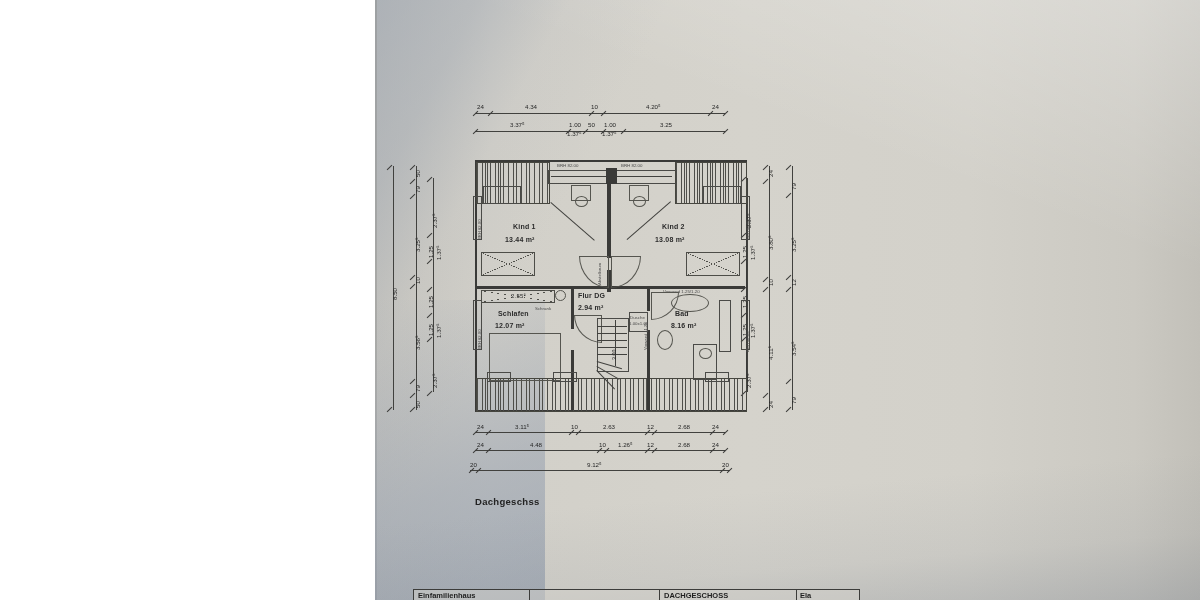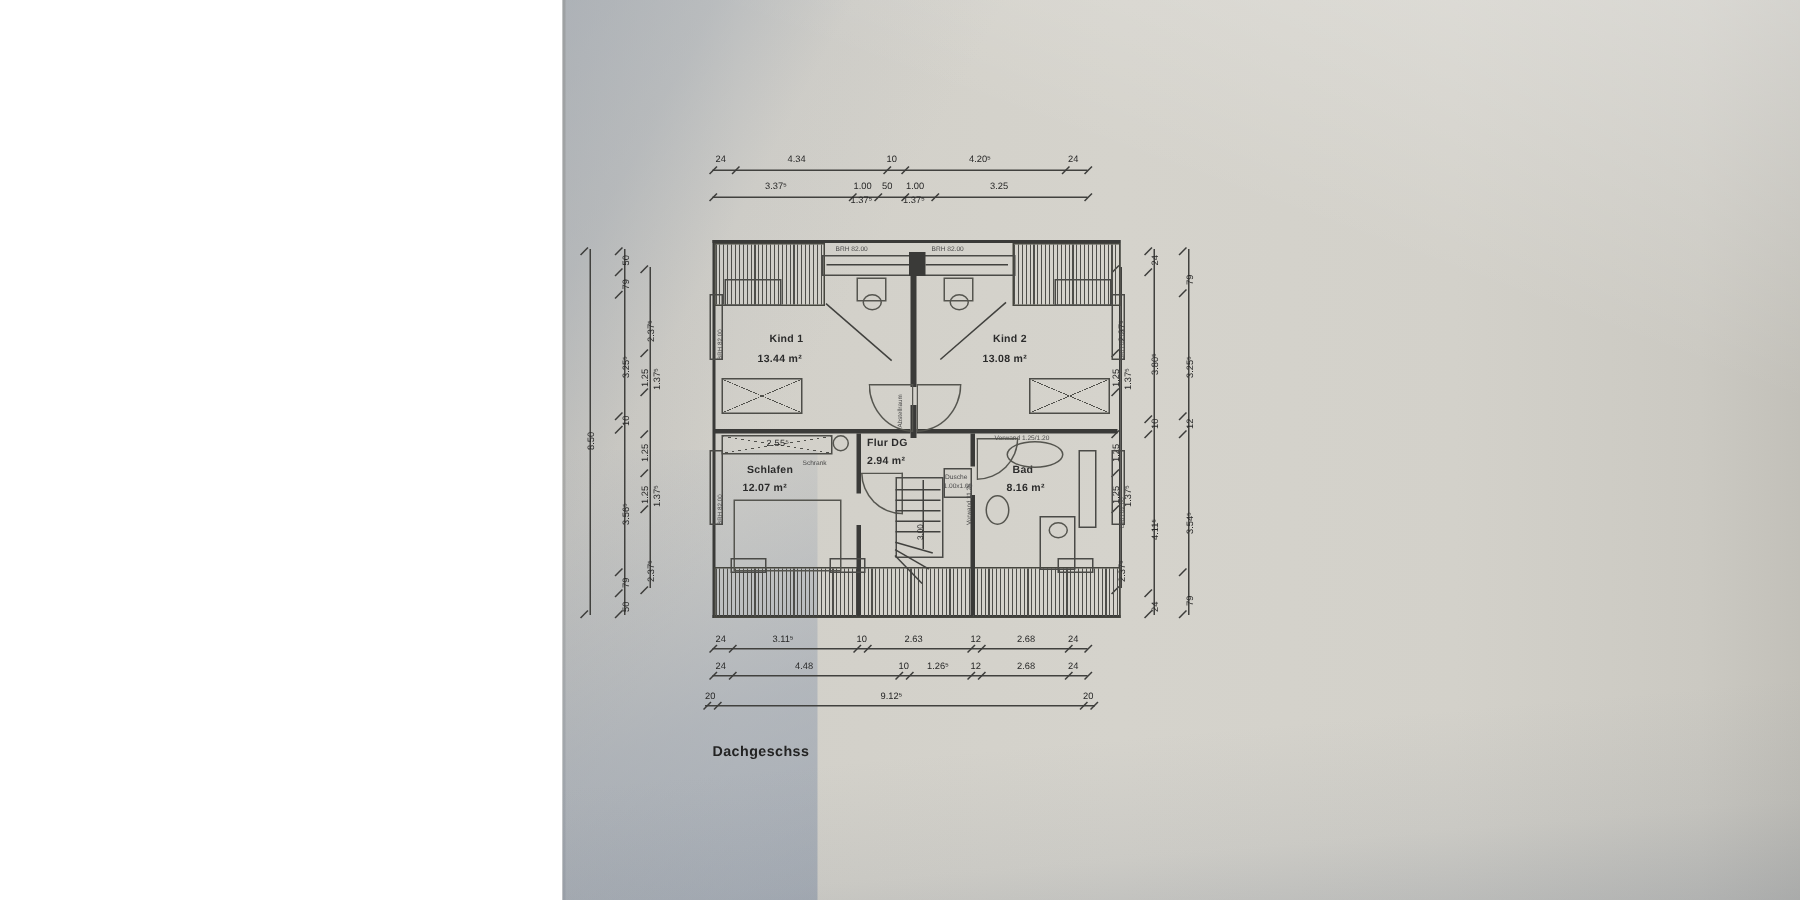--- a/index.html
+++ b/index.html
@@ -313,13 +313,21 @@
     <div class="tick" style="left:103px;top:467px;"></div>
     <div class="tick" style="left:347px;top:467px;"></div>
     <div class="tick" style="left:354px;top:467px;"></div>
     <div class="dimtxt" style="left:95px;top:461px;">20</div>
     <div class="dimtxt" style="left:212px;top:461px;"><span>9.12⁵</span></div>
     <div class="dimtxt" style="left:347px;top:461px;">20</div>
 
     <div id="title" style="left:100px;top:496px;">Dachgeschss</div>
   </div>
 
+  <div id="tblock">
+    <div class="cell" style="left:115px;width:0;"></div>
+    <div class="cell" style="left:245px;width:0;"></div>
+    <div class="cell" style="left:382px;width:0;"></div>
+    <div class="tbtxt" style="left:4px;top:1px;width:108px;">Einfamilienhaus</div>
+    <div class="tbtxt" style="left:250px;top:1px;width:128px;">DACHGESCHOSS</div>
+    <div class="tbtxt" style="left:386px;top:1px;width:55px;">Ela</div>
+  </div>
 </div>
 
 </body></html>

